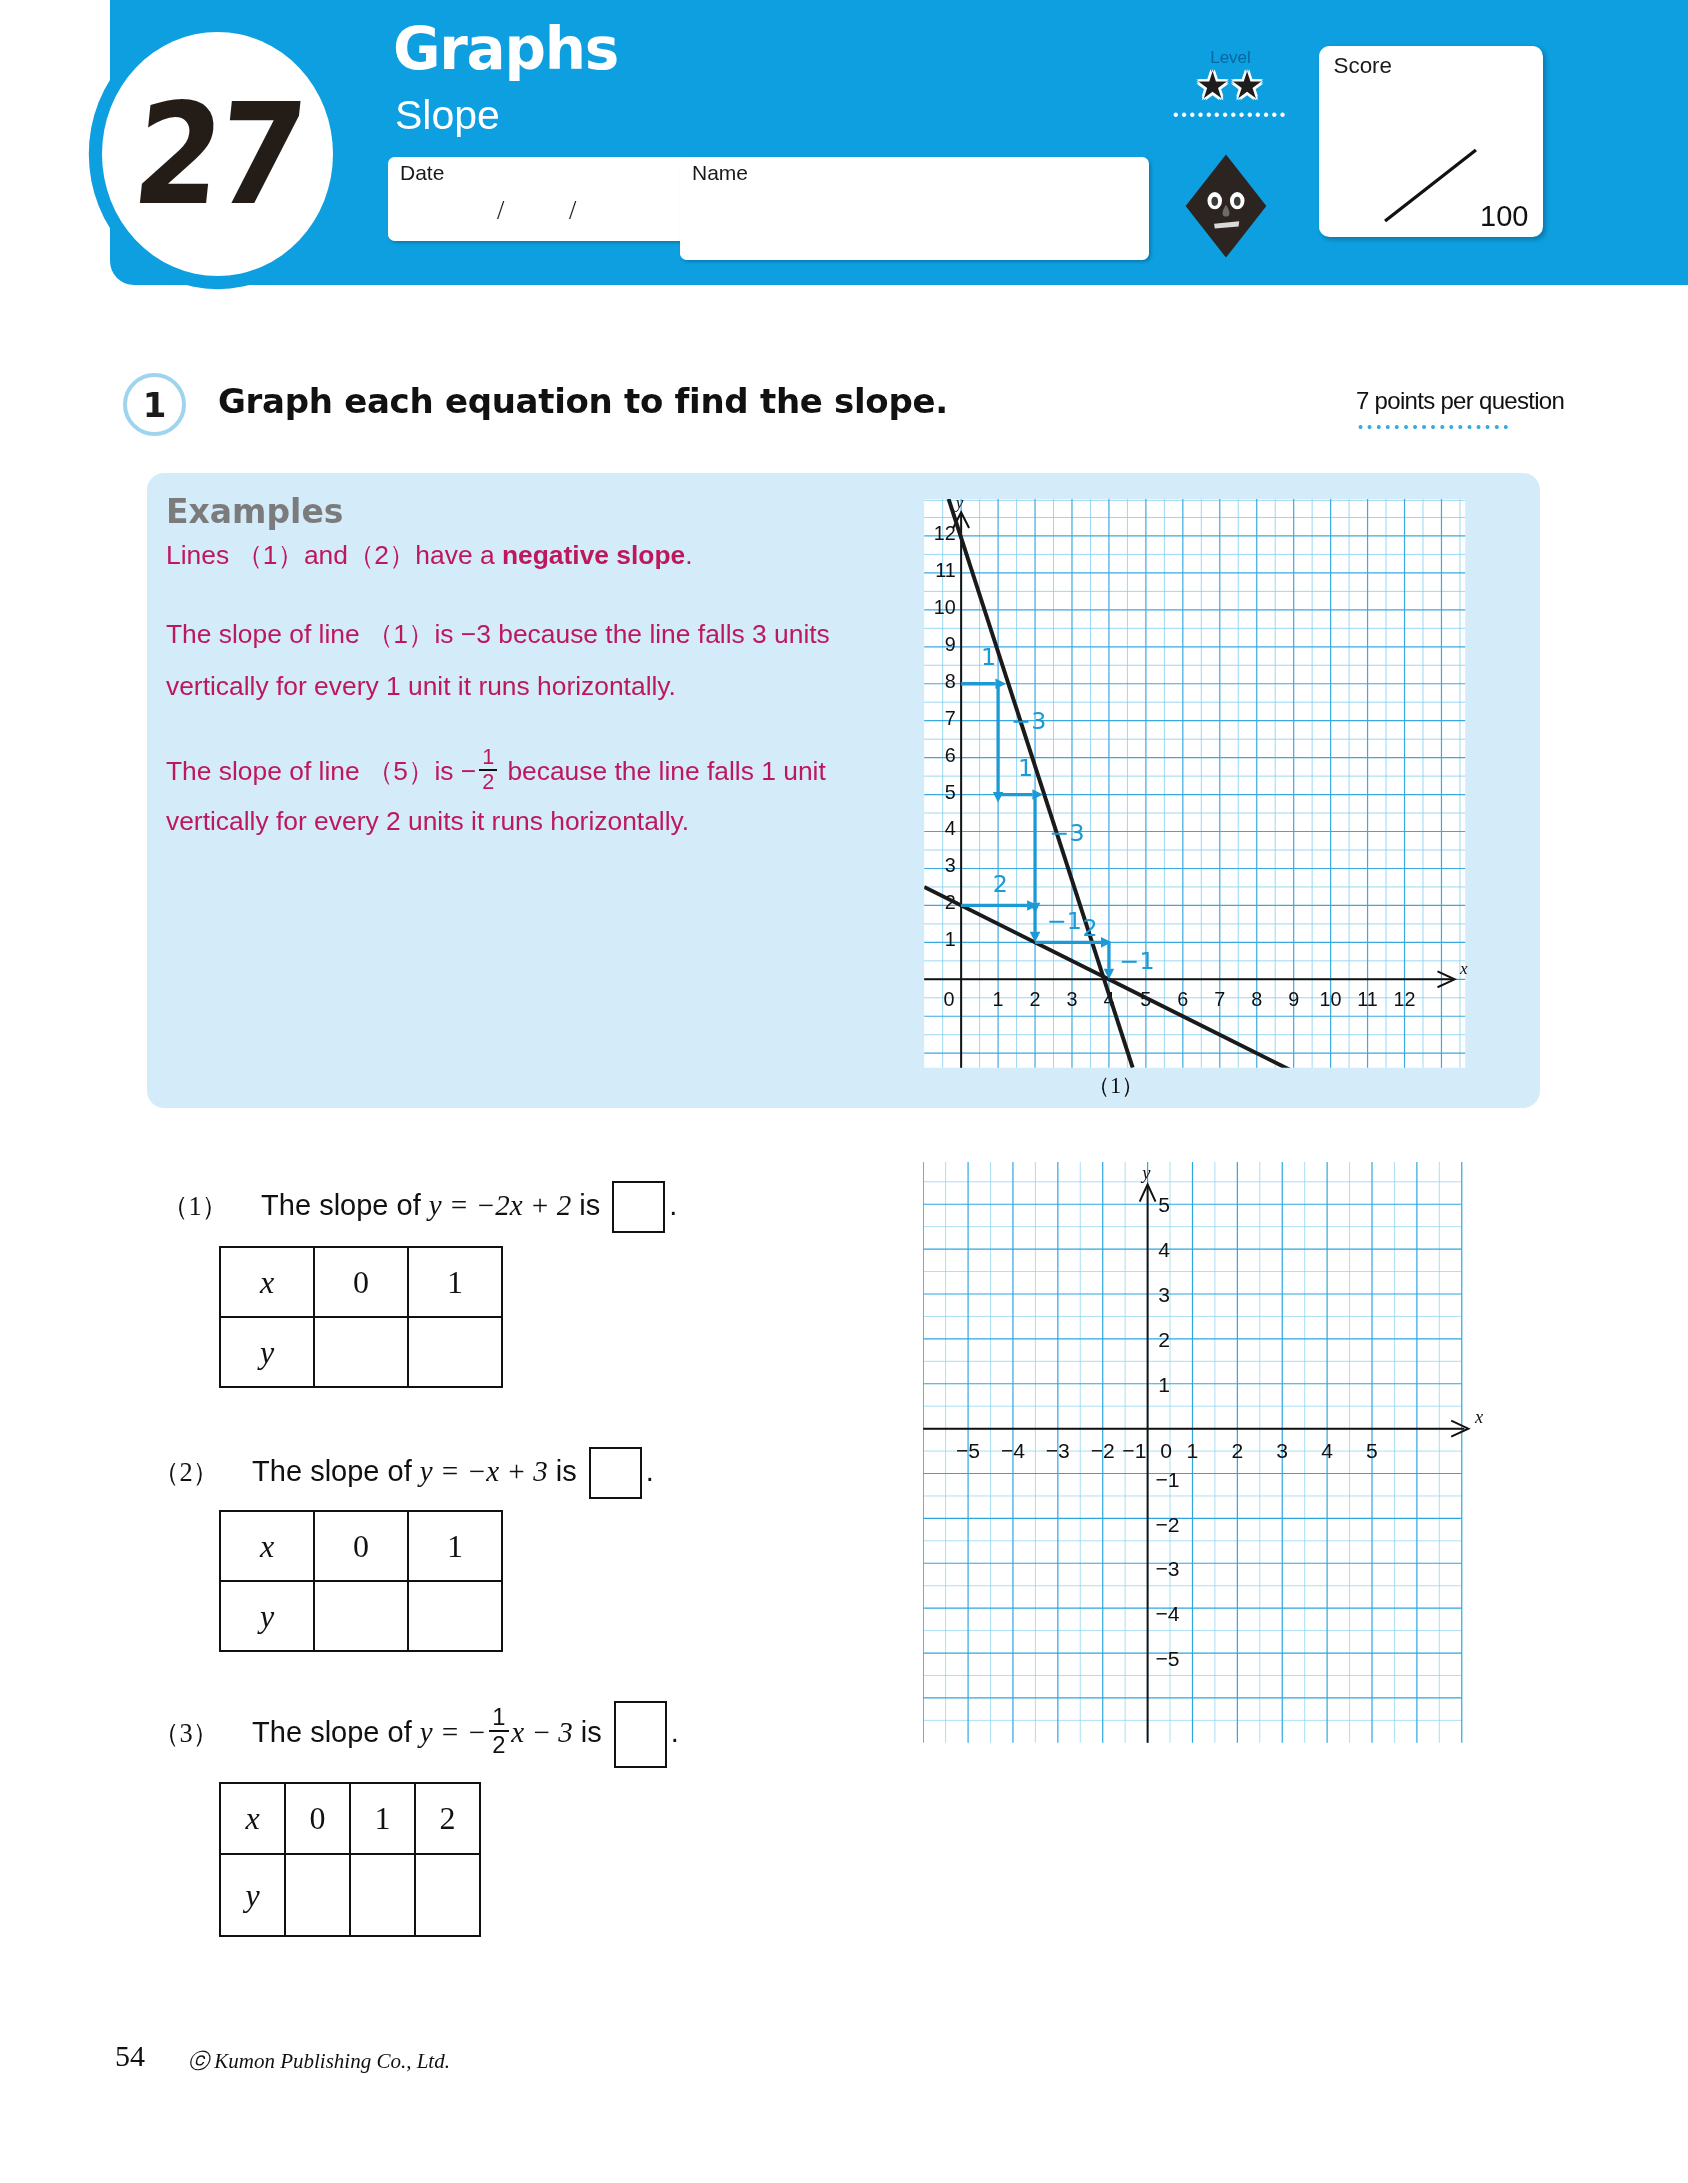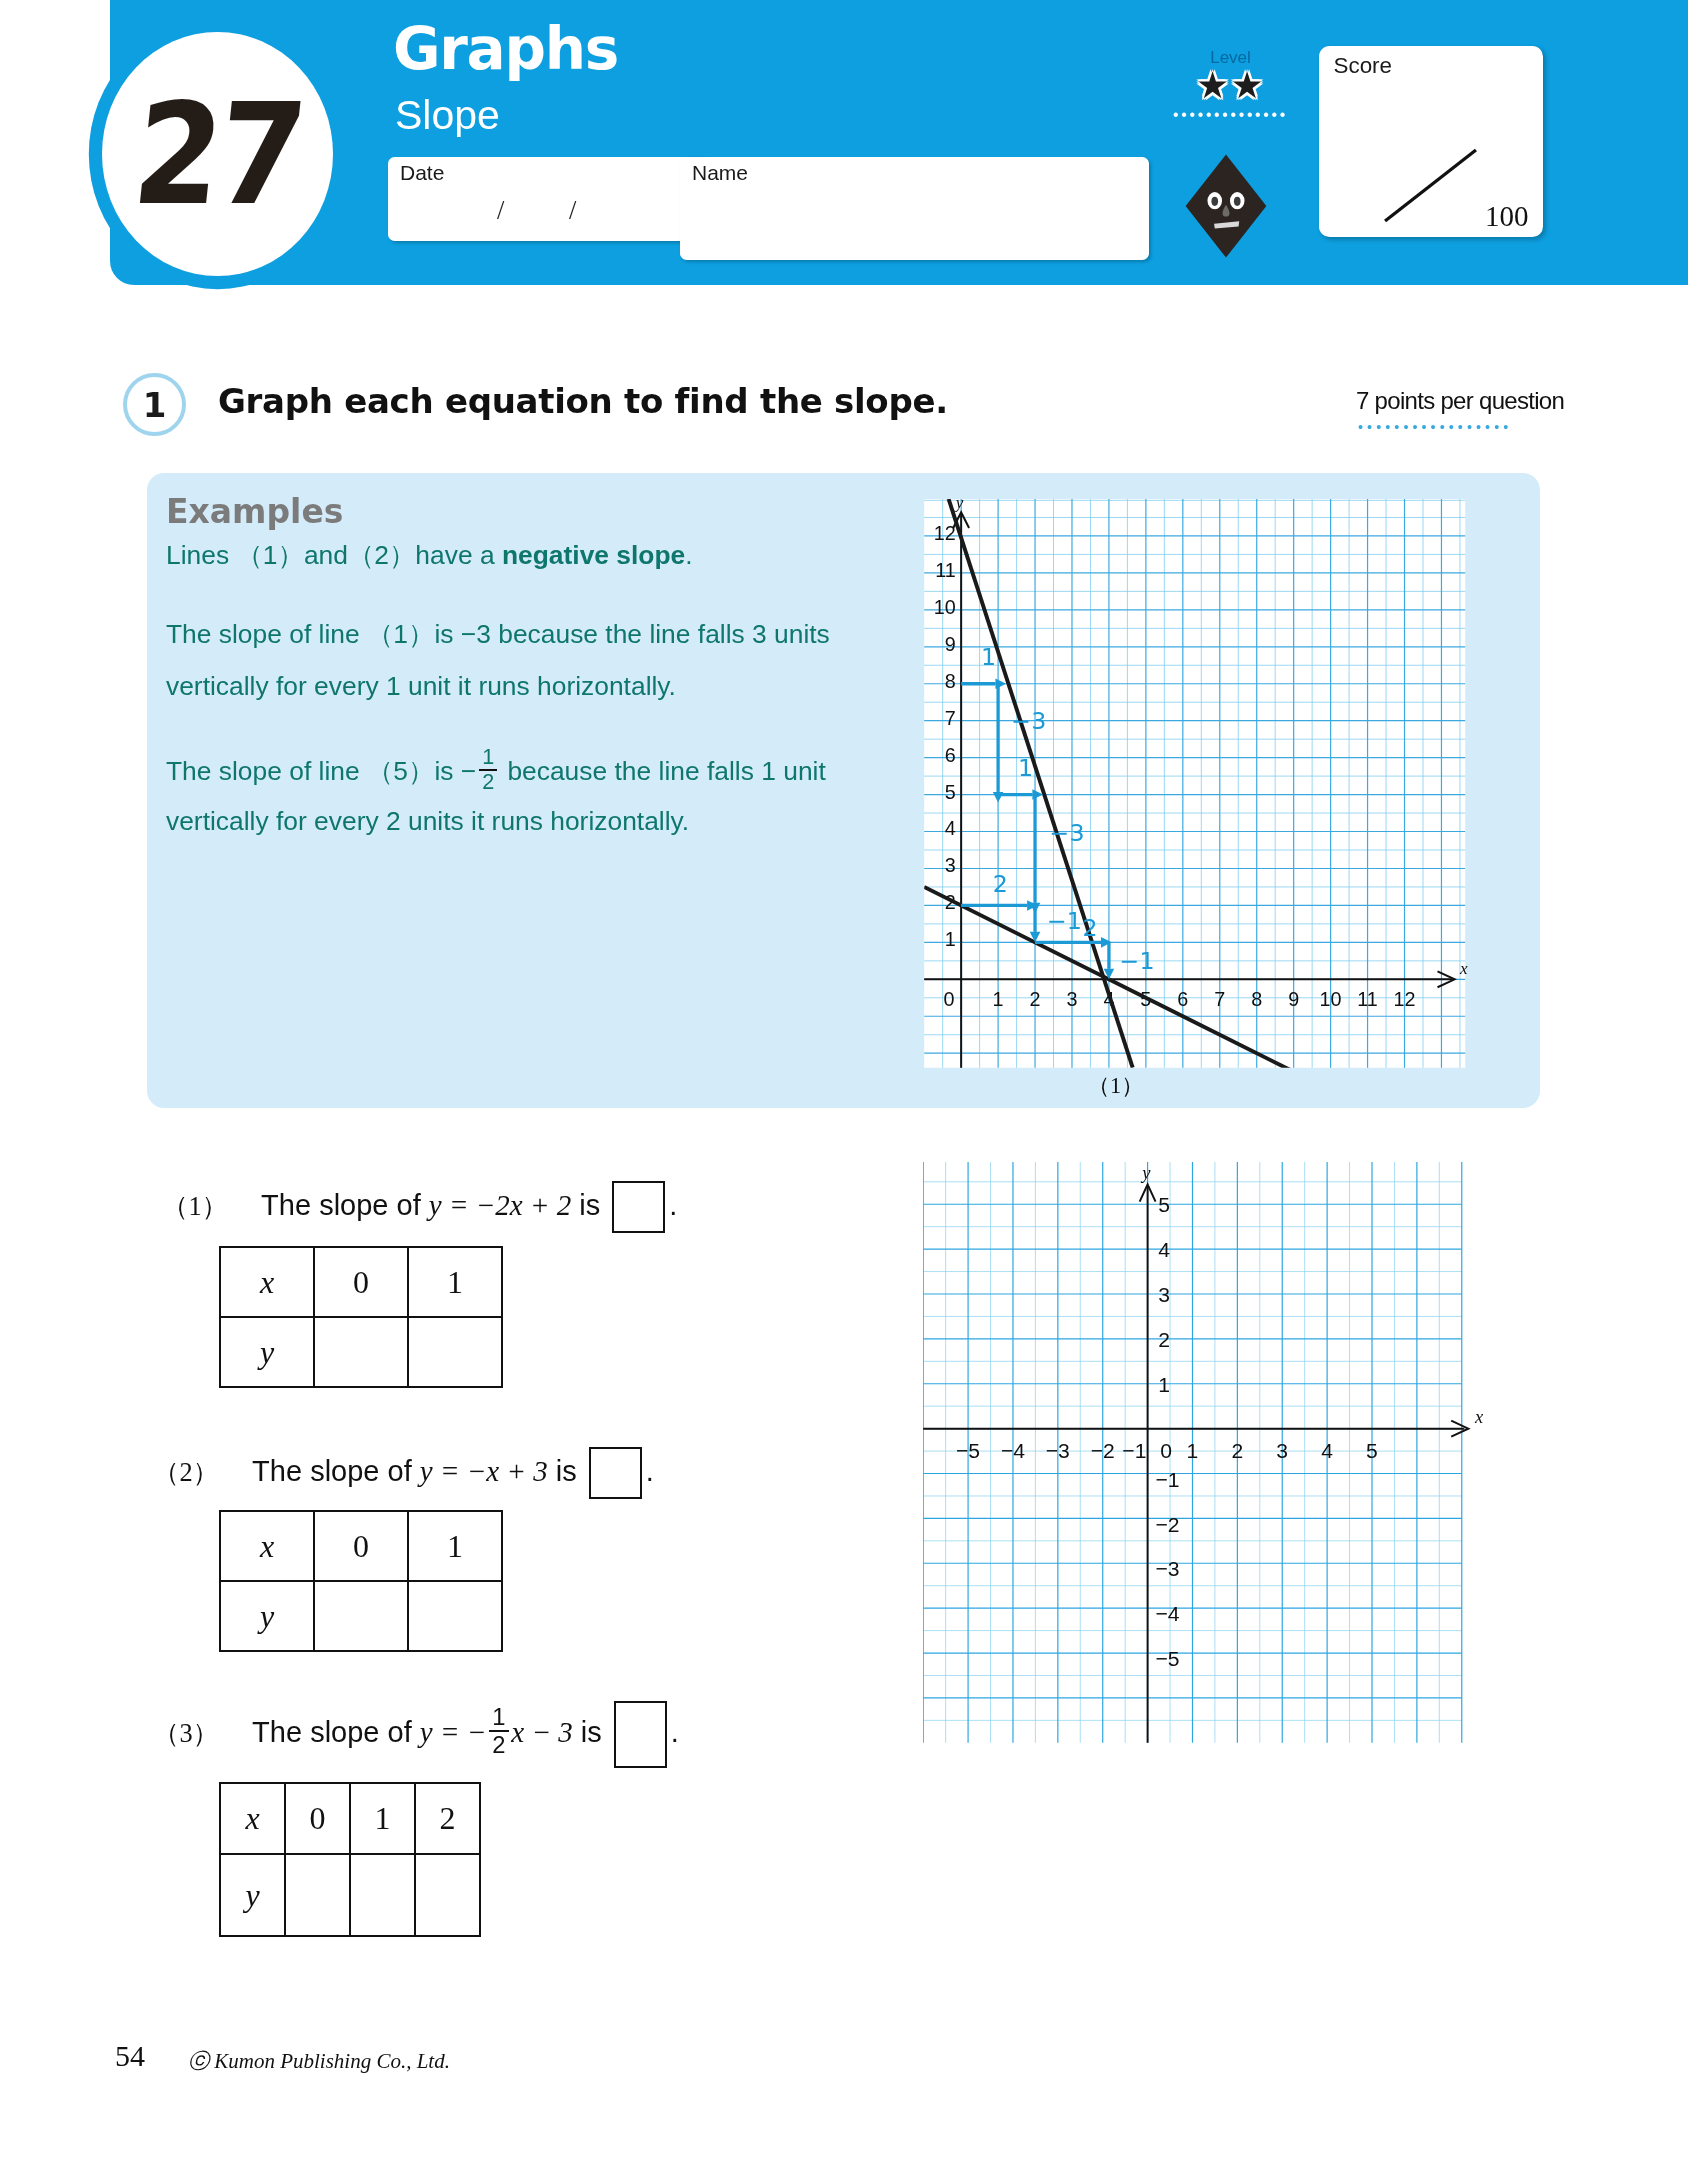--- a/index.html
+++ b/index.html
@@ -75,21 +75,21 @@
   #mascot { position:absolute; left:1183px; top:153px; width:86px; height:106px; z-index:4; }
 
   #score-box {
     position:absolute; left:1319px; top:46px; width:224px; height:191px;
     background:#fff; border-radius:10.6px;
     box-shadow: 2.6px 2.6px 4px rgba(0,0,0,0.22);
     z-index:4;
   }
   #score-label { position:absolute; left:14.5px; top:6.6px; font-size:22.4px; color:#1a1a1a; }
   #score-100 { position:absolute; right:14.5px; bottom:4px; font-size:29px; color:#111;
-               font-family:Liberation Serif, serif;}
+               font-family:Liberation Sans, sans-serif;}
 
   
   #prob1-badge {
     position:absolute; left:123px; top:373px; width:55px; height:55px;
     border:4.6px solid #9fd4ee; background:#fff; border-radius:50%;
     display:flex; align-items:center; justify-content:center;
   }
   #prob1-badge span { font-size:34px; font-weight:bold; color:#1b1b1b;
                       font-family:"DejaVu Sans", sans-serif; }
   #prob1-text {
@@ -110,21 +110,21 @@
   #examples-panel {
     position:absolute; left:147px; top:473px; width:1393px; height:635px;
     background:#d4ecfa; border-radius:17px;
   }
   #examples-title {
     position:absolute; left:166px; top:492px;
     font-size:33px; font-weight:bold; color:#7b7b7b;
     font-family:"DejaVu Sans", sans-serif;
   }
   .ex-line {
-    position:absolute; font-size:26.4px; color:#0f766e; line-height:1.1;
+    position:absolute; font-size:26.4px; color:#be185d; line-height:1.1;
     font-family:"Liberation Sans", sans-serif; white-space:nowrap;
   }
   .ex-bold { font-weight:bold; }
   .frac { display:inline-block; text-align:center; vertical-align:-0.45em;
           font-size:0.82em; line-height:1.02; margin:0 2.6px; }
   .frac .nume { display:block; border-bottom:2px solid #111; padding:0 3.3px 0.7px; }
   .frac .deno { display:block; padding-top:0.7px; }
 
   
   #example-graph { position:absolute; left:924px; top:499px; }

